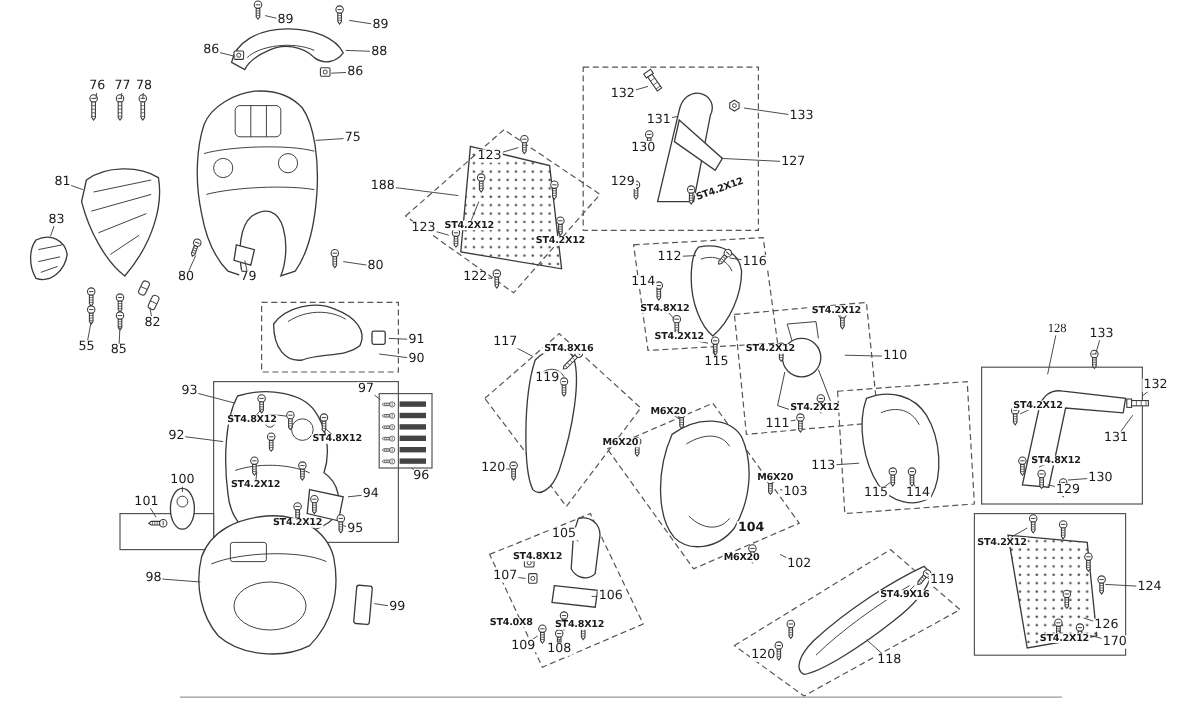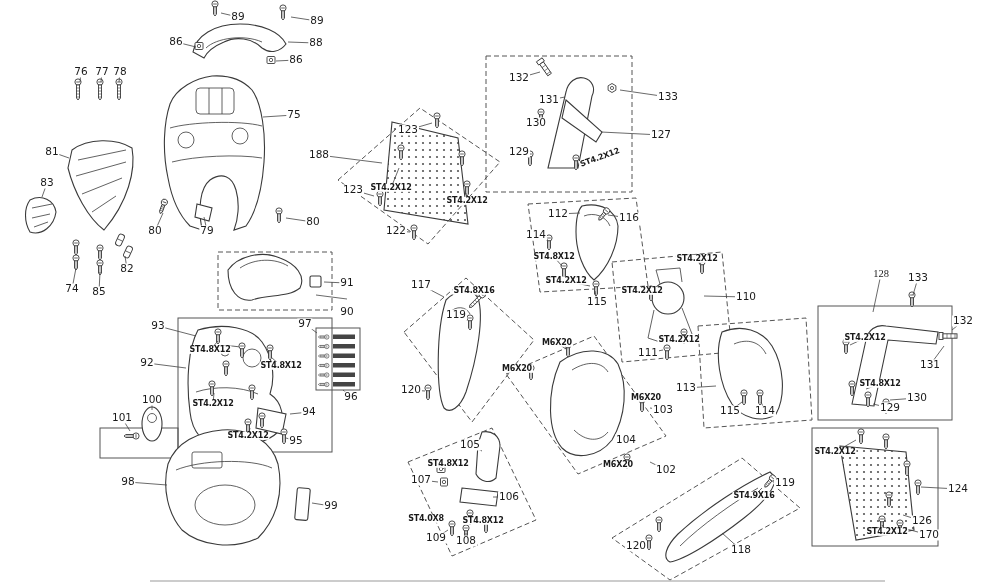--- a/index.html
+++ b/index.html
@@ -351,24 +351,24 @@
       <div class="callout" style="left: 81px; top: 72px;">76</div>
       <div class="callout" style="left: 102px; top: 72px;">77</div>
       <div class="callout" style="left: 120px; top: 72px;">78</div>
       <div class="callout" style="left: 294px; top: 115px;">75</div>
       <div class="callout" style="left: 52px; top: 152px;">81</div>
       <div class="callout" style="left: 47px; top: 183px;">83</div>
       <div class="callout" style="left: 155px; top: 231px;">80</div>
       <div class="callout" style="left: 207px; top: 231px;">79</div>
       <div class="callout" style="left: 313px; top: 222px;">80</div>
       <div class="callout" style="left: 127px; top: 269px;">82</div>
-      <div class="callout" style="left: 72px; top: 289px;">74</div>
+      <div class="callout" style="left: 72px; top: 289px;">55</div>
       <div class="callout" style="left: 99px; top: 292px;">85</div>
       <div class="callout" style="left: 347px; top: 283px;">91</div>
-      <div class="callout" style="left: 347px; top: 299px; margin-top: 13px;">90</div>
+      <div class="callout" style="left: 347px; top: 299px;">90</div>
       <div class="callout" style="left: 158px; top: 326px;">93</div>
       <div class="callout" style="left: 147px; top: 363px;">92</div>
       <div class="callout" style="left: 305px; top: 324px;">97</div>
       <div class="callout" style="left: 351px; top: 397px;">96</div>
       <div class="callout small" style="left: 210px; top: 350px;">ST4.8X12</div>
       <div class="callout small" style="left: 281px; top: 366px;">ST4.8X12</div>
       <div class="callout small" style="left: 213px; top: 404px;">ST4.2X12</div>
       <div class="callout small" style="left: 248px; top: 436px;">ST4.2X12</div>
       <div class="callout" style="left: 309px; top: 412px;">94</div>
       <div class="callout" style="left: 296px; top: 441px;">95</div>
@@ -401,21 +401,21 @@
       <div class="callout small" style="left: 679px; top: 340px;">ST4.2X12</div>
       <div class="callout" style="left: 648px; top: 353px;">111</div>
       <div class="callout" style="left: 421px; top: 285px;">117</div>
       <div class="callout small" style="left: 474px; top: 291px;">ST4.8X16</div>
       <div class="callout" style="left: 456px; top: 315px;">119</div>
       <div class="callout" style="left: 411px; top: 390px;">120</div>
       <div class="callout small" style="left: 557px; top: 343px;">M6X20</div>
       <div class="callout small" style="left: 517px; top: 369px;">M6X20</div>
       <div class="callout small" style="left: 646px; top: 398px;">M6X20</div>
       <div class="callout" style="left: 663px; top: 410px;">103</div>
-      <div class="callout" style="left: 626px; top: 440px;">104</div>
+      <div class="callout" style="left: 626px; top: 440px; font-weight: bold;">104</div>
       <div class="callout small" style="left: 618px; top: 465px;">M6X20</div>
       <div class="callout" style="left: 666px; top: 470px;">102</div>
       <div class="callout" style="left: 470px; top: 445px;">105</div>
       <div class="callout small" style="left: 448px; top: 464px;">ST4.8X12</div>
       <div class="callout" style="left: 421px; top: 480px;">107</div>
       <div class="callout" style="left: 509px; top: 497px;">106</div>
       <div class="callout small" style="left: 426px; top: 519px;">ST4.0X8</div>
       <div class="callout small" style="left: 483px; top: 521px;">ST4.8X12</div>
       <div class="callout" style="left: 436px; top: 538px;">109</div>
       <div class="callout" style="left: 466px; top: 541px;">108</div>

